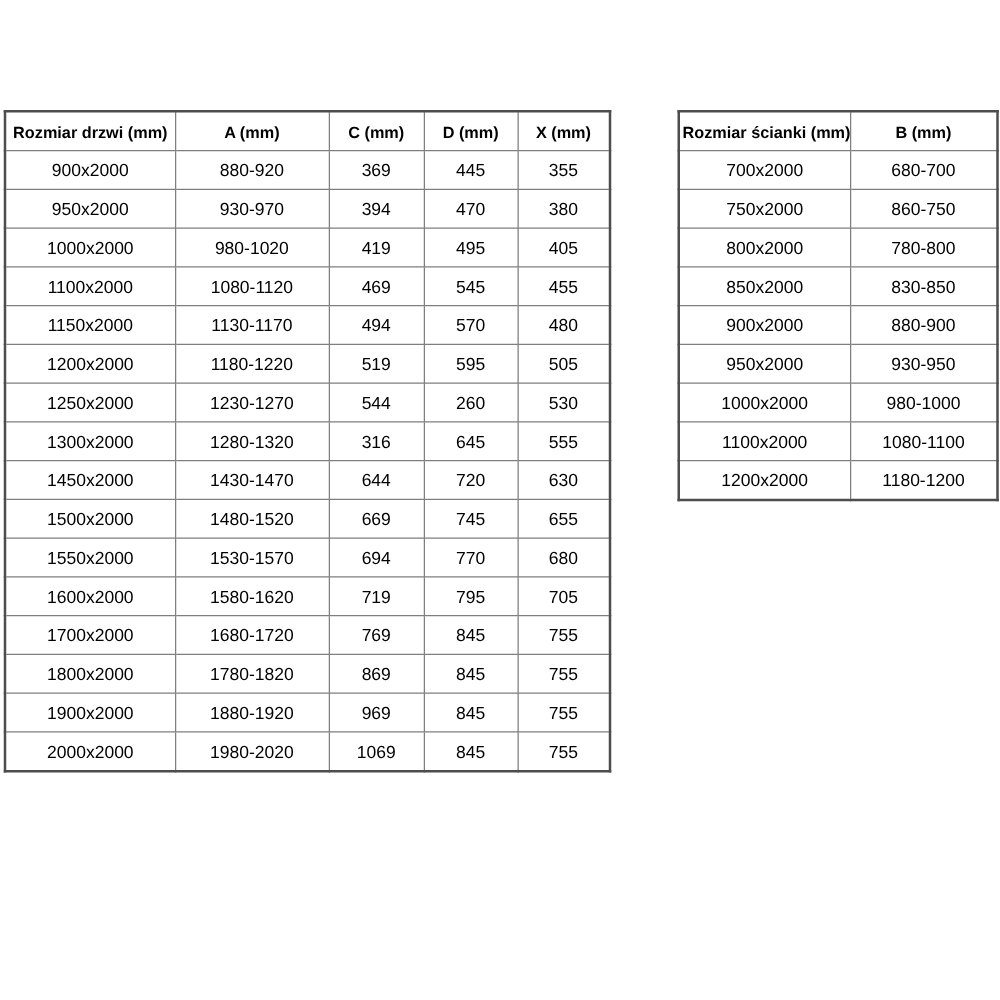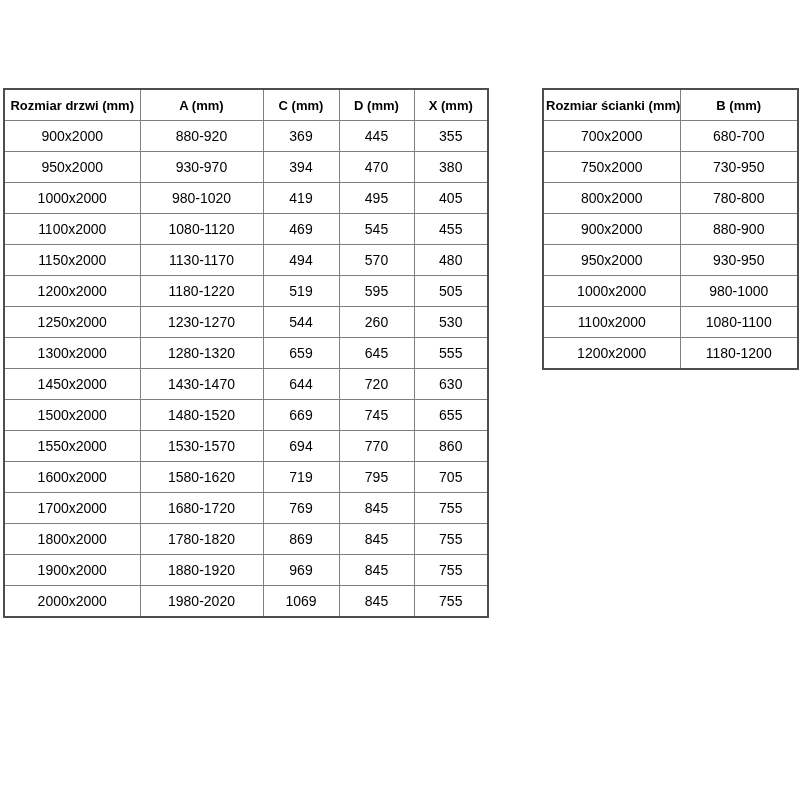--- a/index.html
+++ b/index.html
@@ -120,21 +120,21 @@
         <tr>
           <td>1250x2000</td>
           <td>1230-1270</td>
           <td>544</td>
           <td>260</td>
           <td>530</td>
         </tr>
         <tr>
           <td>1300x2000</td>
           <td>1280-1320</td>
-          <td>659</td>
+          <td>316</td>
           <td>645</td>
           <td>555</td>
         </tr>
         <tr>
           <td>1450x2000</td>
           <td>1430-1470</td>
           <td>644</td>
           <td>720</td>
           <td>630</td>
         </tr>
@@ -143,21 +143,21 @@
           <td>1480-1520</td>
           <td>669</td>
           <td>745</td>
           <td>655</td>
         </tr>
         <tr>
           <td>1550x2000</td>
           <td>1530-1570</td>
           <td>694</td>
           <td>770</td>
-          <td>860</td>
+          <td>680</td>
         </tr>
         <tr>
           <td>1600x2000</td>
           <td>1580-1620</td>
           <td>719</td>
           <td>795</td>
           <td>705</td>
         </tr>
         <tr>
           <td>1700x2000</td>
@@ -201,27 +201,31 @@
           <th>B (mm)</th>
         </tr>
     </thead>
     <tbody>
         <tr>
           <td>700x2000</td>
           <td>680-700</td>
         </tr>
         <tr>
           <td>750x2000</td>
-          <td>730-950</td>
+          <td>860-750</td>
         </tr>
         <tr>
           <td>800x2000</td>
           <td>780-800</td>
         </tr>
         <tr>
+          <td>850x2000</td>
+          <td>830-850</td>
+        </tr>
+        <tr>
           <td>900x2000</td>
           <td>880-900</td>
         </tr>
         <tr>
           <td>950x2000</td>
           <td>930-950</td>
         </tr>
         <tr>
           <td>1000x2000</td>
           <td>980-1000</td>

